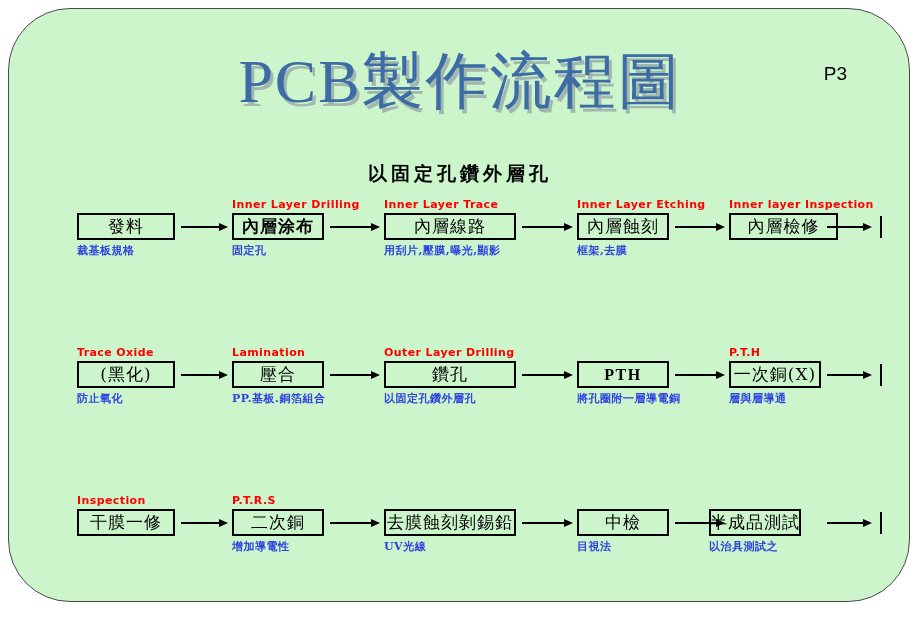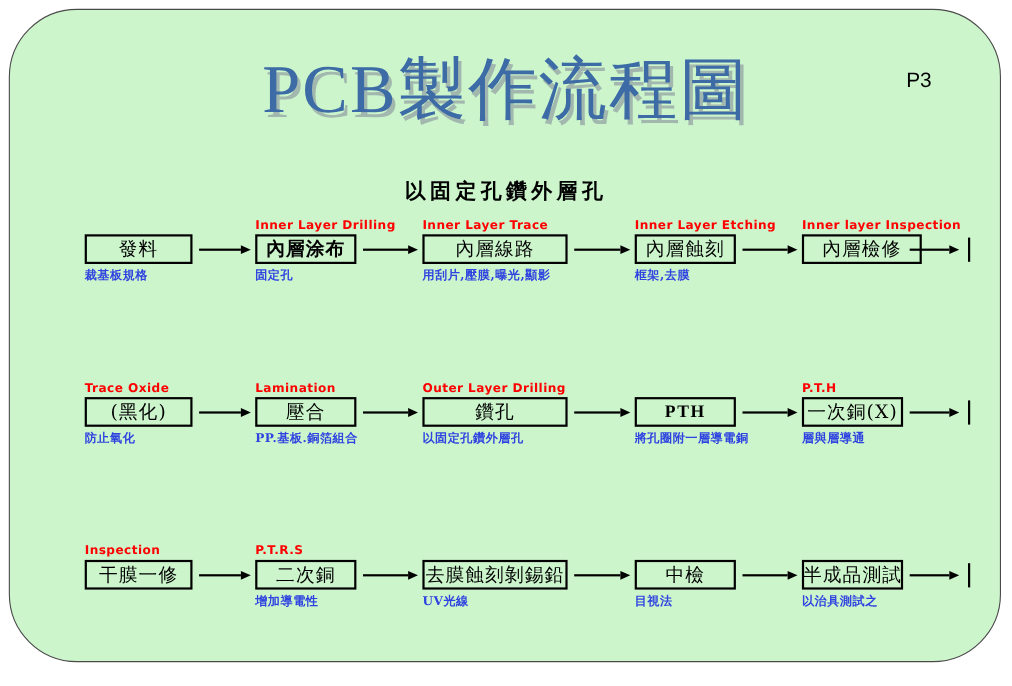--- a/index.html
+++ b/index.html
@@ -330,21 +330,21 @@
         <div class="cell" style="left: 568px; width: 92px;">
           <div class="box" style="width: 92px;">
             <span>中檢</span>
           </div>
           <div class="note">目視法</div>
         </div>
         <div class="arrow" style="left: 666px; width: 50px;">
           <div class="shaft" style="width: 41px;"></div>
           <div class="head"></div>
         </div>
-        <div class="cell" style="left: 720px; width: 92px;">
+        <div class="cell" style="left: 700px; width: 92px;">
           <div class="box" style="width: 92px;">
             <span>半成品測試</span>
           </div>
           <div class="note">以治具測試之</div>
         </div>
         <div class="arrow" style="left: 818px; width: 45px;">
           <div class="shaft" style="width: 36px;"></div>
           <div class="head"></div>
         </div>
         <div class="endbar" style="left: 871px;"></div>

